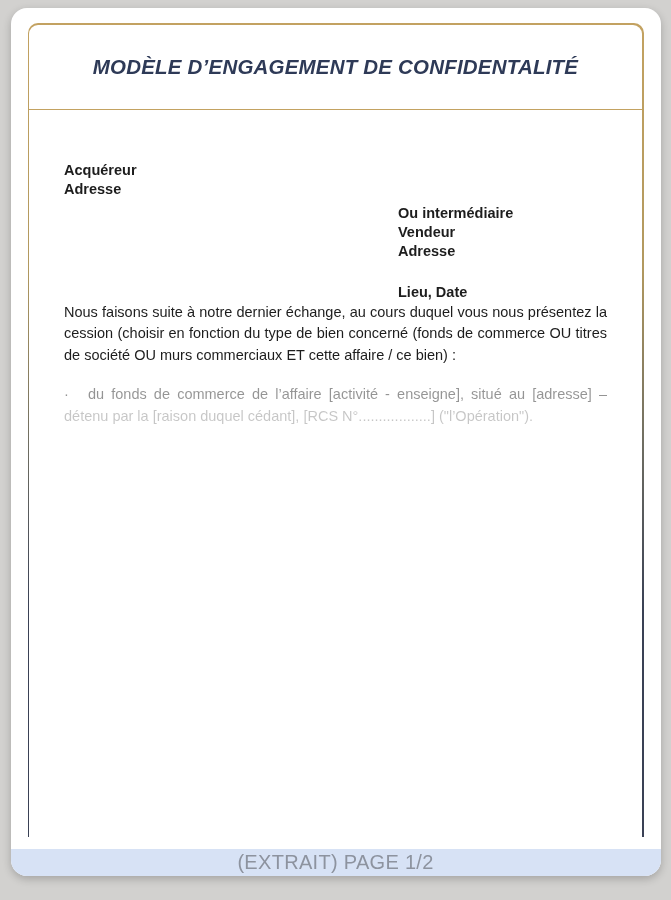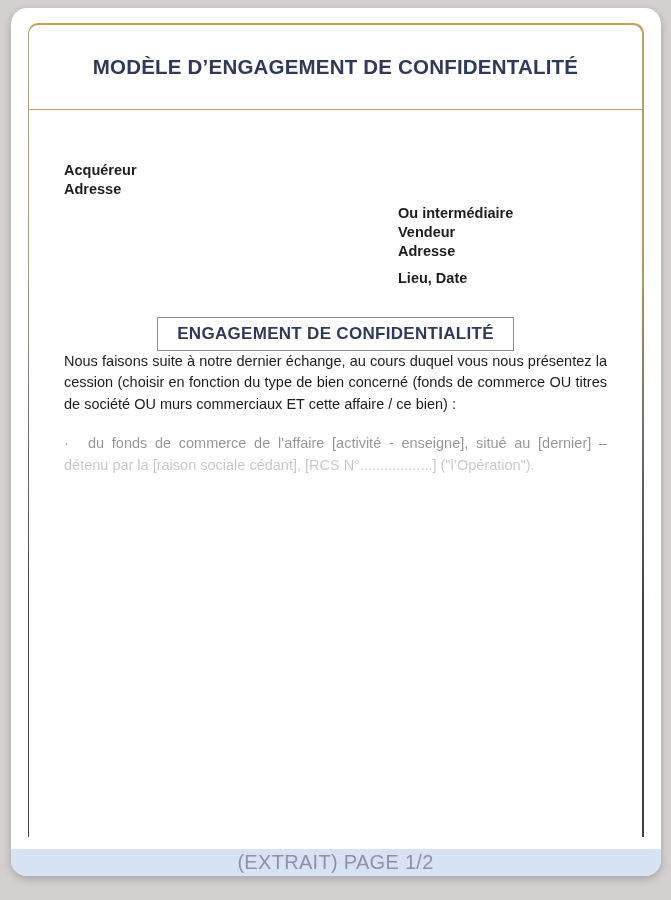--- a/index.html
+++ b/index.html
@@ -53,38 +53,39 @@
     height:85px;
     display:flex;align-items:center;justify-content:center;
     border-bottom:1.5px solid var(--accent-gold);
   }
   .doc-title{
     font-size:20.5px;
     font-weight:bold;
     letter-spacing:0.2px;
     color:var(--title-navy);
     text-align:center;
+    font-style:italic;
   }
   .doc-body{
     padding:0 35px;
     font-size:14.5px;
     line-height:21.5px;
   }
   .addr-left{
     margin-top:51px;
     font-weight:bold;
     line-height:19px;
   }
   .addr-right{
     margin-top:5px;
     padding-left:334px;
     font-weight:bold;
     line-height:19px;
   }
-  .addr-right .date-line{margin-top:8px;}
+  .addr-right .date-line{margin-top:22px;}
   .box-wrap{
     margin-top:29px;
     text-align:center;
   }
   .title-box{
     display:inline-block;
     border:1px solid var(--box-border);
     background:var(--card-bg);
     padding:0 19px;
     height:34px;
@@ -147,30 +148,25 @@
           <div>Adresse</div>
         </div>
 
         <div class="addr-right">
           <div>Ou intermédiaire</div>
           <div>Vendeur</div>
           <div>Adresse</div>
           <div class="date-line">Lieu, Date</div>
         </div>
 
-        <div class="box-wrap">
-          <div class="title-box">
-            <span>ENGAGEMENT DE CONFIDENTIALITÉ</span>
-          </div>
-        </div>
 
 
         <p class="intro">Nous faisons suite à notre dernier échange, au cours duquel vous nous présentez la cession (choisir en fonction du type de bien concerné (fonds de commerce OU titres de société OU murs commerciaux ET cette affaire / ce bien) :</p>
 
-        <p class="bullet-para"><span class="bullet-glyph">·</span><span>du fonds de commerce de l’affaire [activité - enseigne], situé au [dernier] – détenu par la [raison sociale cédant], [RCS N°..................] ("l’Opération").</span></p>
+        <p class="bullet-para"><span class="bullet-glyph">·</span><span>du fonds de commerce de l’affaire [activité - enseigne], situé au [adresse] – détenu par la [raison duquel cédant], [RCS N°..................] ("l’Opération").</span></p>
 
       </div>
     </div>
   </div>
 
   <div class="footer-bar">
     <span>(EXTRAIT) PAGE 1/2</span>
   </div>
 </div>
 

